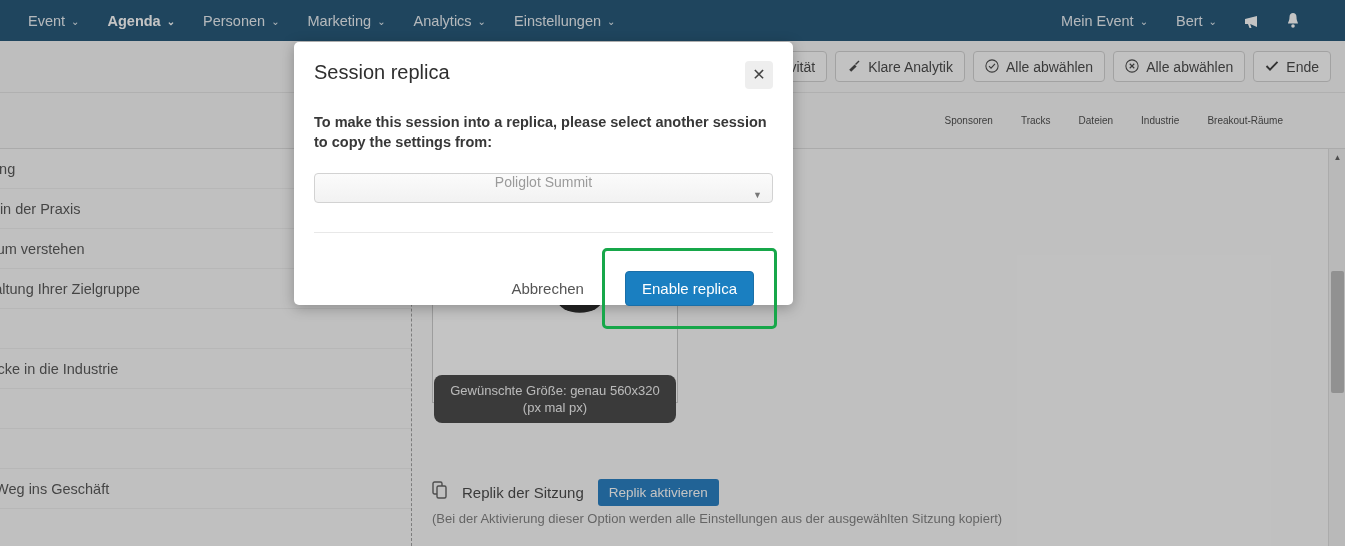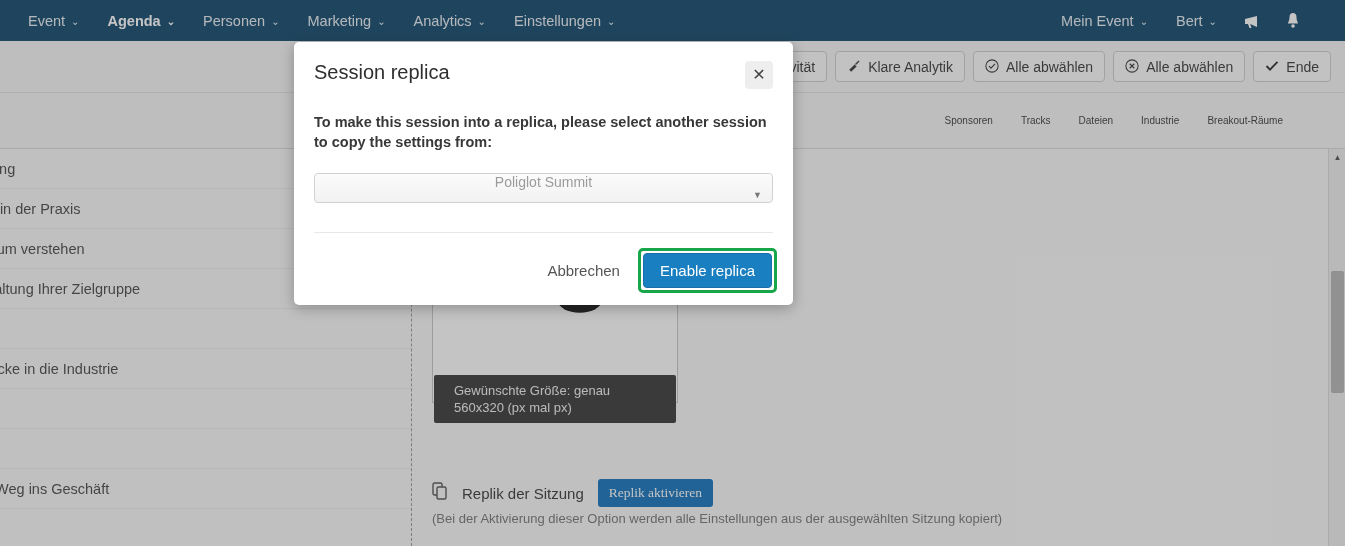--- a/index.html
+++ b/index.html
@@ -72,38 +72,38 @@
 
   .imgcard {
     position: absolute; left: 20px; top: 2px; width: 246px; height: 252px;
     border: 1px solid #c8c8c8; background: #ffffff; overflow: hidden;
   }
   .imgcard .art { position: absolute; inset: 0; }
 
   .tooltip {
     position: absolute; left: 22px; top: 226px; width: 242px;
     background: #3a3a3a; color: #f0f0f0; font-size: 13px; line-height: 17px;
-    padding: 7px 20px; border-radius: 2px;
+    padding: 7px 13px; text-align: center; border-radius: 8px;
   }
 
   .linkrow {
     position: absolute; left: 20px; top: 282px; display: flex; align-items: center; gap: 14px;
   }
   .linkrow .gi { font-size: 17px; color: #555; }
   .linkrow a { color: #3f6fa8; font-size: 14.5px; text-decoration: none; }
 
   .replrow {
     position: absolute; left: 20px; top: 330px; display: flex; align-items: center; gap: 14px;
   }
   .replrow .gi { font-size: 17px; color: #555; }
   .replrow .lbl { font-size: 15px; color: #3a3a3a; }
   .replbtn {
     background: #1674bd; color: #fff; border: none; border-radius: 3px;
     font-size: 13.5px; padding: 6px 11px; cursor: pointer;
-    font-family: Liberation Serif, serif;
+    font-family: Liberation Sans, sans-serif;
   }
   .hintrow {
     position: absolute; left: 20px; top: 362px; font-size: 13px; color: #777;
     white-space: nowrap;
   }
 
   
   .scrollbar {
     position: absolute; right: 0; top: 149px; width: 17px; height: 397px;
     background: #f0f0f0; border-left: 1px solid #dcdcdc;
@@ -158,21 +158,21 @@
   }
   .modal-foot {
     display: flex; align-items: center; justify-content: flex-end;
     gap: 6px; padding: 15px 16px 0 20px;
   }
   .btn-cancel {
     background: none; border: none; font-size: 15px; color: #555; cursor: pointer;
     padding: 8px 12px; font-family: "Liberation Sans", sans-serif;
   }
   .btn-primary-wrap {
-    border: 3px solid #17a74a; border-radius: 5px; padding: 2px;
+    border: 3px solid #17a74a; border-radius: 5px; padding: 20px;
   }
   .btn-primary {
     background: #1a7fc1; border: 1px solid #1a6fa8; border-radius: 4px;
     color: #ffffff; font-size: 15px; padding: 8px 16px; cursor: pointer;
     font-family: "Liberation Sans", sans-serif; white-space: nowrap;
   }
 </style>
 </head>
 <body>
 

